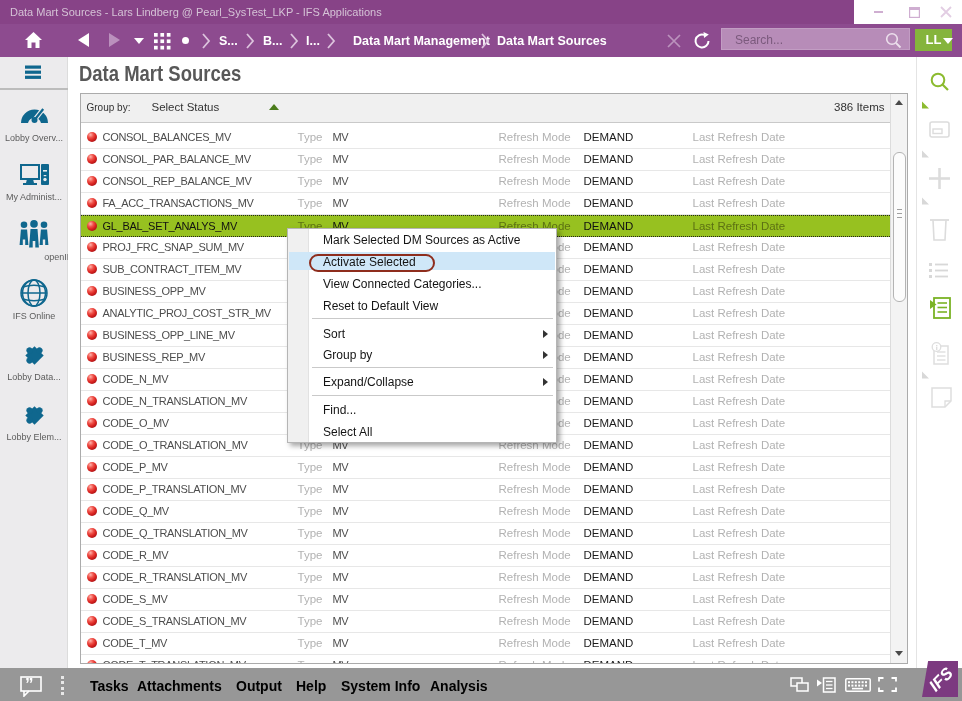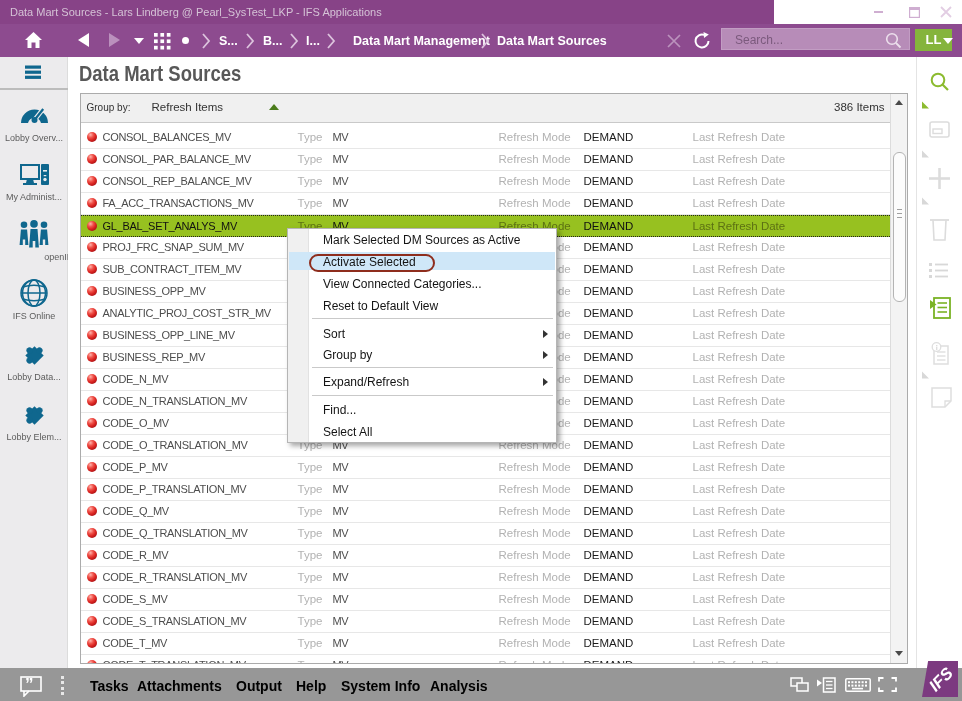--- a/index.html
+++ b/index.html
@@ -1,21 +1,21 @@
 <!DOCTYPE html>
 <html><head>
 <meta charset="utf-8">
 <style>
   * { margin:0; padding:0; box-sizing:border-box; }
   html,body { width:962px; height:701px; overflow:hidden; }
   body { position:relative; font-family:"Liberation Sans",sans-serif; background:#fff; }
   .abs { position:absolute; }
 
   
-  #titlebar { left:0; top:0; width:774px; height:24px; background:#874387; }
+  #titlebar { left:0; top:0; width:854px; height:24px; background:#874387; }
   #titletext { left:10px; top:6px; font-size:11px; color:#d5c3d6; }
 
   
   #toolbar { left:0; top:24px; width:962px; height:33px; background:#8d4b8f; }
   .crumb { top:10px; font-size:12.5px; font-weight:bold; color:#fff; white-space:nowrap; }
 
   
   #leftbar { left:0; top:57px; width:68px; height:611px; background:#ecebed; border-right:1px solid #dcdcdc; }
   .llabel { left:0; width:68px; text-align:center; font-size:9px; color:#5c5c5c; white-space:nowrap; overflow:hidden; }
   .licon { left:0; width:68px; text-align:center; }
@@ -225,21 +225,21 @@
     </svg>
   </div>
   <div class="llabel abs" style="top:375px;">Lobby Elem...</div>
 </div>
 
 <div id="main" class="abs">
   <div id="heading" class="abs">Data Mart Sources</div>
   <div id="tablebox" class="abs">
     <div id="groupbar" class="abs">
       <span class="abs" style="left:6px;top:8px;font-size:10px;">Group by:</span>
-      <span class="abs" style="left:71px;top:7px;">Refresh Items</span>
+      <span class="abs" style="left:71px;top:7px;">Select Status</span>
       <div class="abs" style="left:188px;top:10.5px;width:0;height:0;border-bottom:6px solid #4b7c1b;border-left:5.5px solid transparent;border-right:5.5px solid transparent;"></div>
       <span class="abs" style="right:5px;top:7px;">386 Items</span>
     </div>
     <div id="rows" class="abs">
       <div class="row" style="top:0px">
           <span class="ball"></span>
           <span class="nm">CONSOL_BALANCES_MV</span>
           <span class="t1">Type</span>
           <span class="v1">MV</span>
           <span class="t2">Refresh Mode</span>
@@ -554,21 +554,21 @@
   <div class="mi" style="top:4px;">Mark Selected DM Sources as Active</div>
   <div class="mi" style="top:26px;">Activate Selected</div>
   <div class="mi" style="top:48px;">View Connected Categories...</div>
   <div class="mi" style="top:70px;">Reset to Default View</div>
   <div class="msep" style="top:89px;"></div>
   <div class="mi" style="top:98px;">Sort</div>
     <div class="marr" style="top:101px;"></div>
   <div class="mi" style="top:119px;">Group by</div>
     <div class="marr" style="top:122px;"></div>
   <div class="msep" style="top:138px;"></div>
-  <div class="mi" style="top:146px;">Expand/Refresh</div>
+  <div class="mi" style="top:146px;">Expand/Collapse</div>
     <div class="marr" style="top:149px;"></div>
   <div class="msep" style="top:166px;"></div>
   <div class="mi" style="top:174px;">Find...</div>
   <div class="mi" style="top:196px;">Select All</div>
 </div>
 
 <div id="bottombar" class="abs">
   <svg class="abs" style="left:20px;top:8px" width="23" height="21">
     <rect x="1" y="1" width="20" height="14" fill="none" stroke="#fff" stroke-width="1.6"></rect>
     <path d="M4,15 L4,20 L9,15" fill="none" stroke="#fff" stroke-width="1.6"></path>

